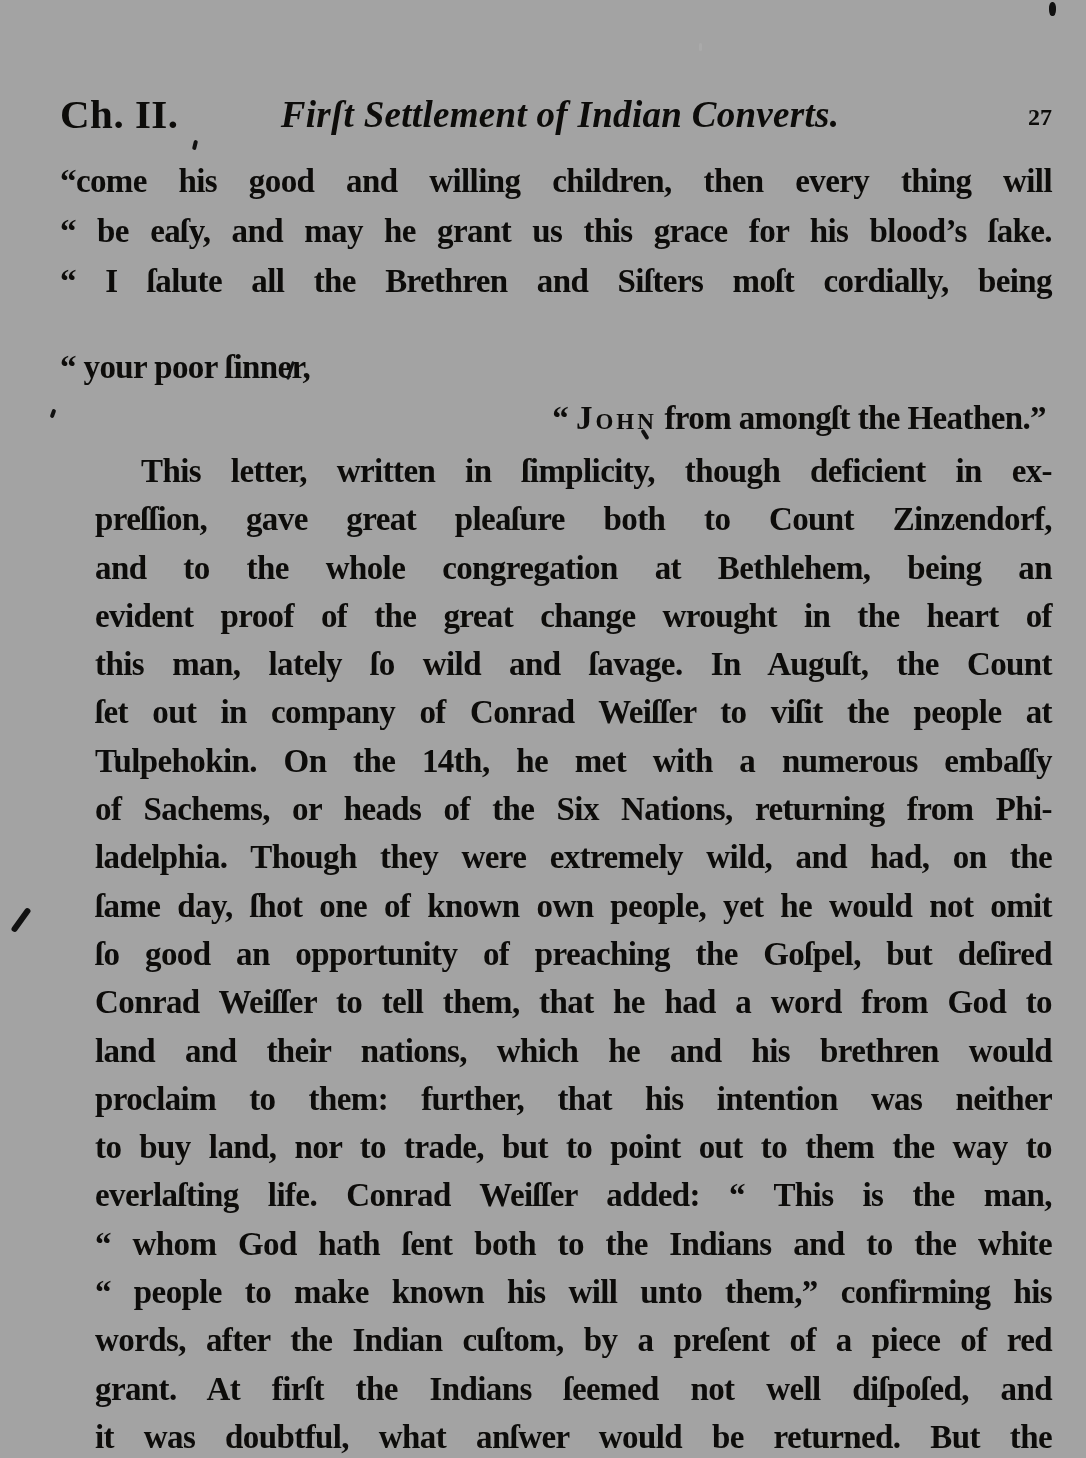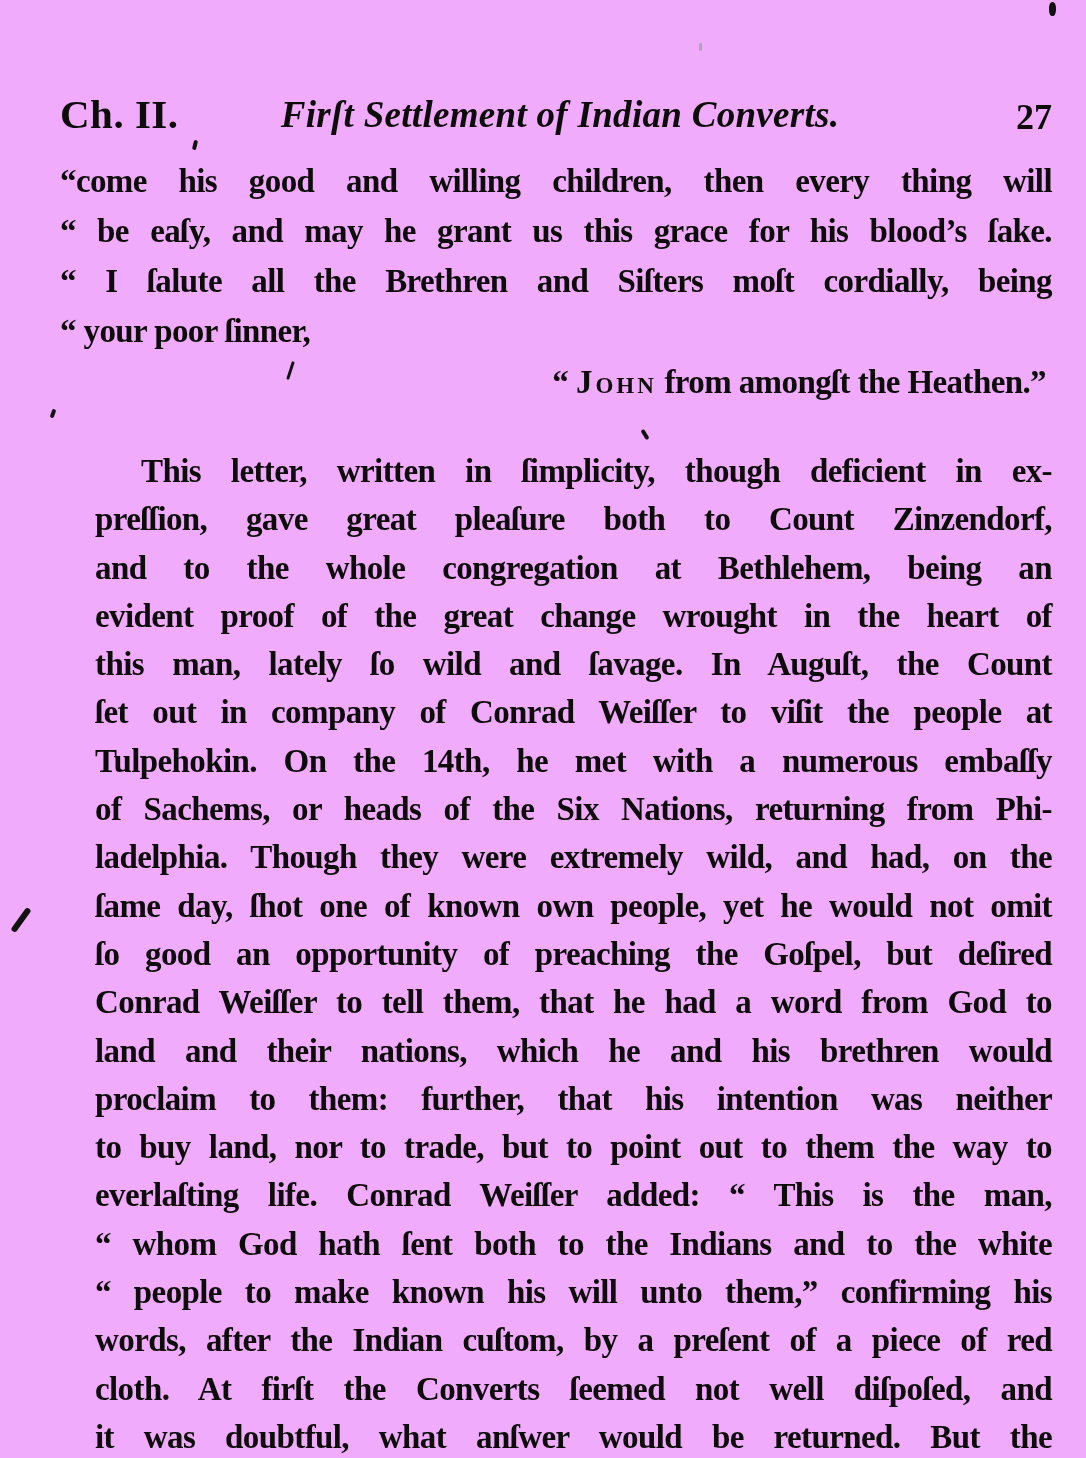--- a/index.html
+++ b/index.html
@@ -8,21 +8,21 @@
     height: 1458px;
     background: #ffffff;
     position: relative;
     overflow: hidden;
     font-family: "Liberation Serif", "DejaVu Serif", serif;
     color: #0d0c0a;
   }
   .page {
     position: absolute;
     inset: 0;
-    background: #f0abfc;
+    background: #a3a3a3;
   }
 
   
   .running-header {
     position: absolute;
     top: 88px;
     left: 60px;
     width: 992px;
     height: 54px;
   }
@@ -41,22 +41,22 @@
     top: 5px;
     text-align: center;
     font-size: 37px;
     font-style: italic;
     font-weight: bold;
     letter-spacing: 0.3px;
   }
   .page-number {
     position: absolute;
     right: 0;
-    top: 8px;
-    font-size: 36px;
+    top: 16px;
+    font-size: 24px;
     font-weight: bold;
   }
 
   
   .line {
     font-size: 33px;
     font-weight: bold;
     letter-spacing: -0.6px;
     text-align: justify;
     text-align-last: justify;
@@ -70,20 +70,21 @@
     left: 60px;
     width: 992px;
   }
   .letter .line {
     height: 50px;
     line-height: 50px;
   }
   .letter .line.no-just {
     text-align: right;
     text-align-last: left;
+    margin-top: 36px;
   }
   .letter .signature {
     text-align: right;
     text-align-last: right;
     padding-right: 6px;
     height: 52px;
     line-height: 52px;
   }
   .smallcaps {
     font-variant: small-caps;
@@ -148,21 +149,21 @@
     <div class="line">ſame day, ſhot one of known own people, yet he would not omit</div>
     <div class="line">ſo good an opportunity of preaching the Goſpel, but deſired</div>
     <div class="line">Conrad Weiſſer to tell them, that he had a word from God to</div>
     <div class="line">land and their nations, which he and his brethren would</div>
     <div class="line">proclaim to them:  further, that his intention was neither</div>
     <div class="line">to buy land, nor to trade, but to point out to them the way to</div>
     <div class="line">everlaſting life.  Conrad Weiſſer added: “ This is the man,</div>
     <div class="line">“ whom God hath ſent both to the Indians and to the white</div>
     <div class="line">“ people to make known his will unto them,” confirming his</div>
     <div class="line">words, after the Indian cuſtom, by a preſent of a piece of red</div>
-    <div class="line">cloth.  At firſt the Converts ſeemed not well diſpoſed, and</div>
+    <div class="line">grant.  At firſt the Indians ſeemed not well diſpoſed, and</div>
     <div class="line">it was doubtful, what anſwer would be returned.  But the</div>
   </section>
 
   <div class="art art-top-right"></div>
   <div class="art art-faint-dot"></div>
   <div class="art art-chapter-tick"></div>
   <div class="art art-sig-slash"></div>
   <div class="art art-left-dot"></div>
   <div class="art art-mid-tick"></div>
   <div class="art art-margin-tick"></div>

